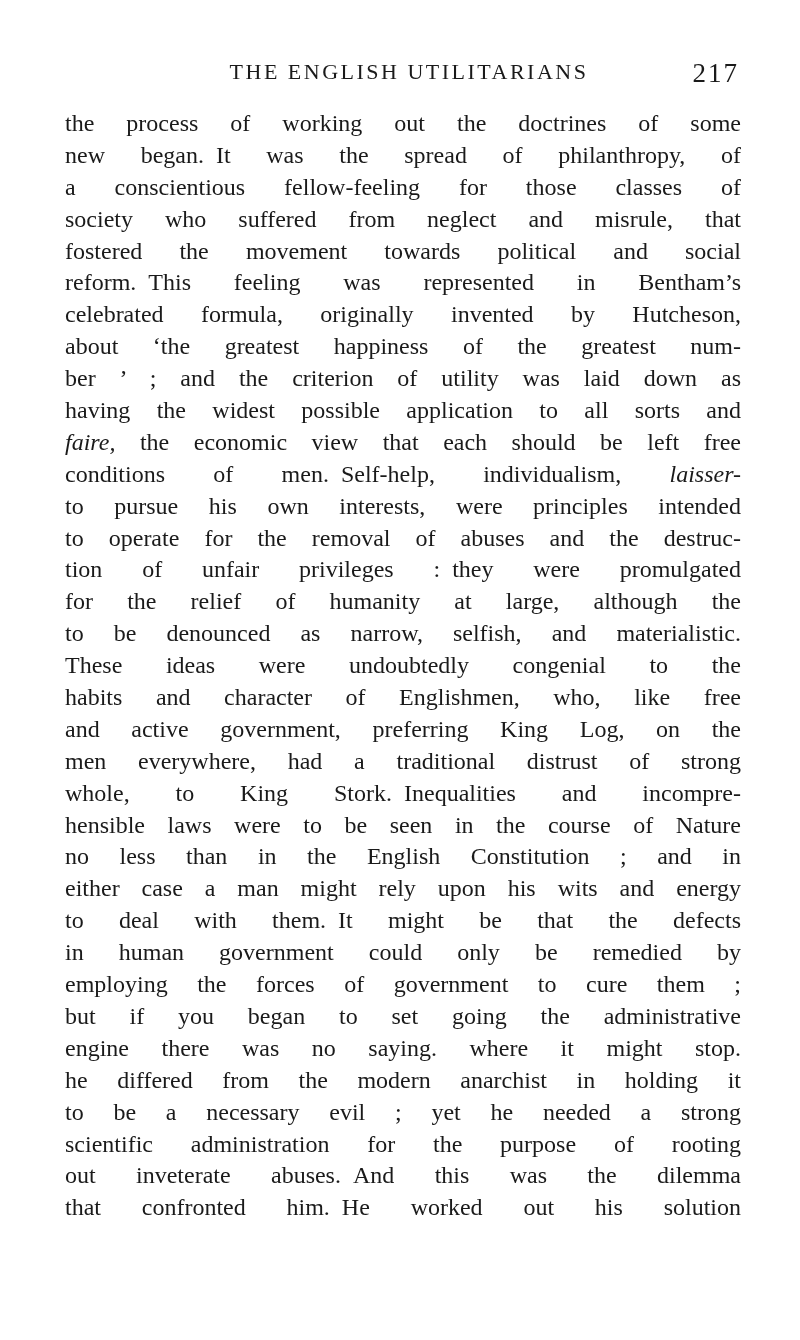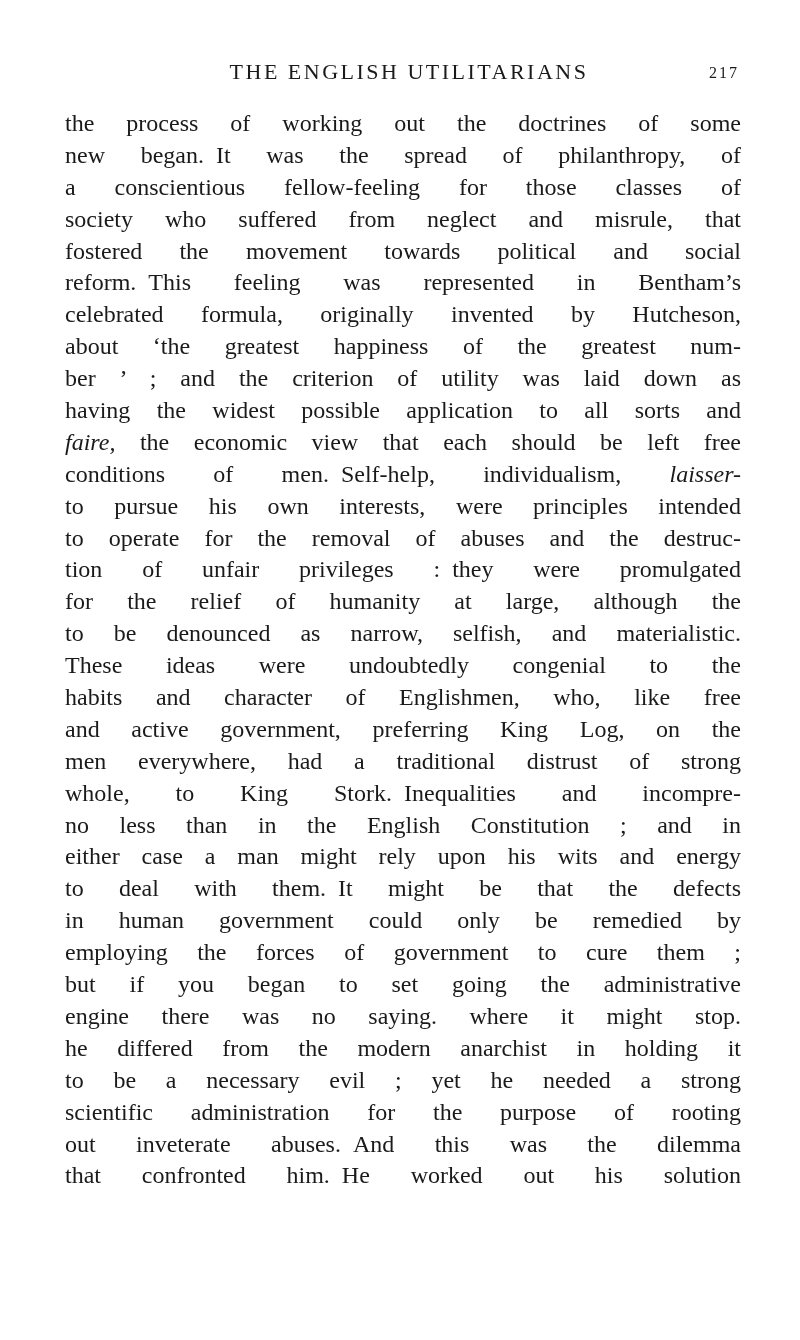--- a/index.html
+++ b/index.html
@@ -34,21 +34,21 @@
     font-size: 22px;
     letter-spacing: 2.5px;
     line-height: 28px;
     transform: translateX(6px);
     white-space: nowrap;
   }
   .page-number {
     position: absolute;
     right: 2px;
     top: 1px;
-    font-size: 16px;
+    font-size: 27px;
     letter-spacing: 2px;
     line-height: 28px;
   }
   .text-block {
     position: absolute;
     top: 108px;
     left: 65px;
     width: 676px;
   }
   .line {
@@ -90,20 +90,21 @@
       <div class="line"><span>to pursue his own interests, were principles intended</span></div>
       <div class="line"><span>to operate for the removal of abuses and the destruc-</span></div>
       <div class="line"><span>tion of unfair privileges : they were promulgated</span></div>
       <div class="line"><span>for the relief of humanity at large, although the</span></div>
       <div class="line"><span>to be denounced as narrow, selfish, and materialistic.</span></div>
       <div class="line"><span>These ideas were undoubtedly congenial to the</span></div>
       <div class="line"><span>habits and character of Englishmen, who, like free</span></div>
       <div class="line"><span>and active government, preferring King Log, on the</span></div>
       <div class="line"><span>men everywhere, had a traditional distrust of strong</span></div>
       <div class="line"><span>whole, to King Stork. Inequalities and incompre-</span></div>
+      <div class="line"><span>hensible laws were to be seen in the course of Nature</span></div>
       <div class="line"><span>no less than in the English Constitution ; and in</span></div>
       <div class="line"><span>either case a man might rely upon his wits and energy</span></div>
       <div class="line"><span>to deal with them. It might be that the defects</span></div>
       <div class="line"><span>in human government could only be remedied by</span></div>
       <div class="line"><span>employing the forces of government to cure them ;</span></div>
       <div class="line"><span>but if you began to set going the administrative</span></div>
       <div class="line"><span>engine there was no saying. where it might stop.</span></div>
       <div class="line"><span>he differed from the modern anarchist in holding it</span></div>
       <div class="line"><span>to be a necessary evil ; yet he needed a strong</span></div>
       <div class="line"><span>scientific administration for the purpose of rooting</span></div>

